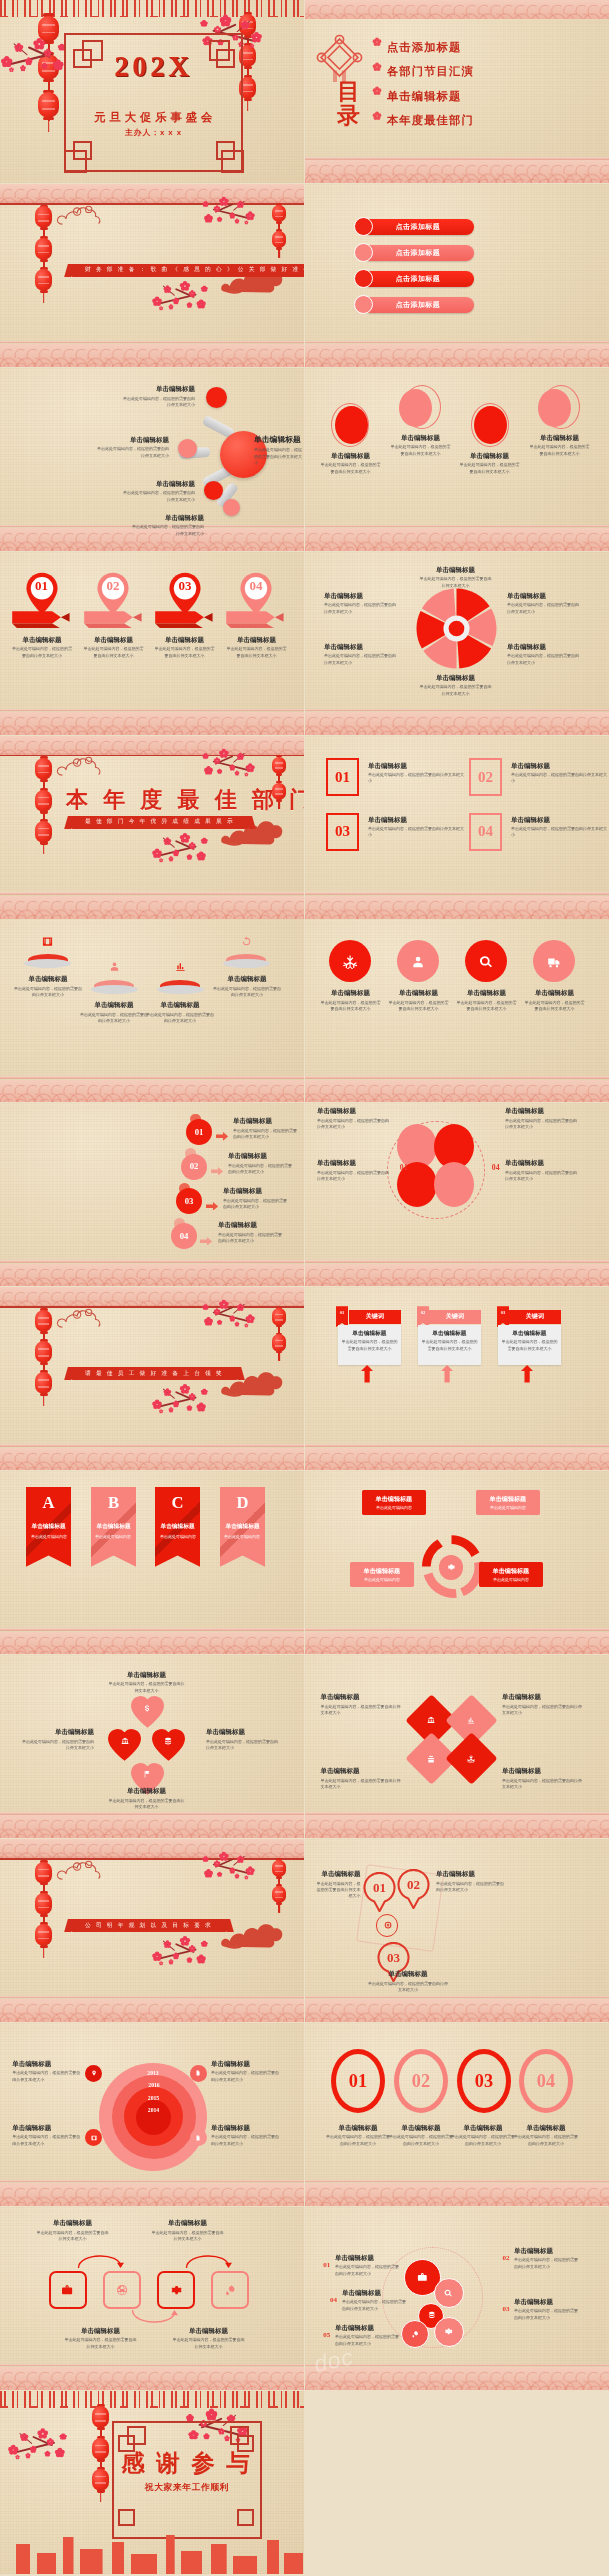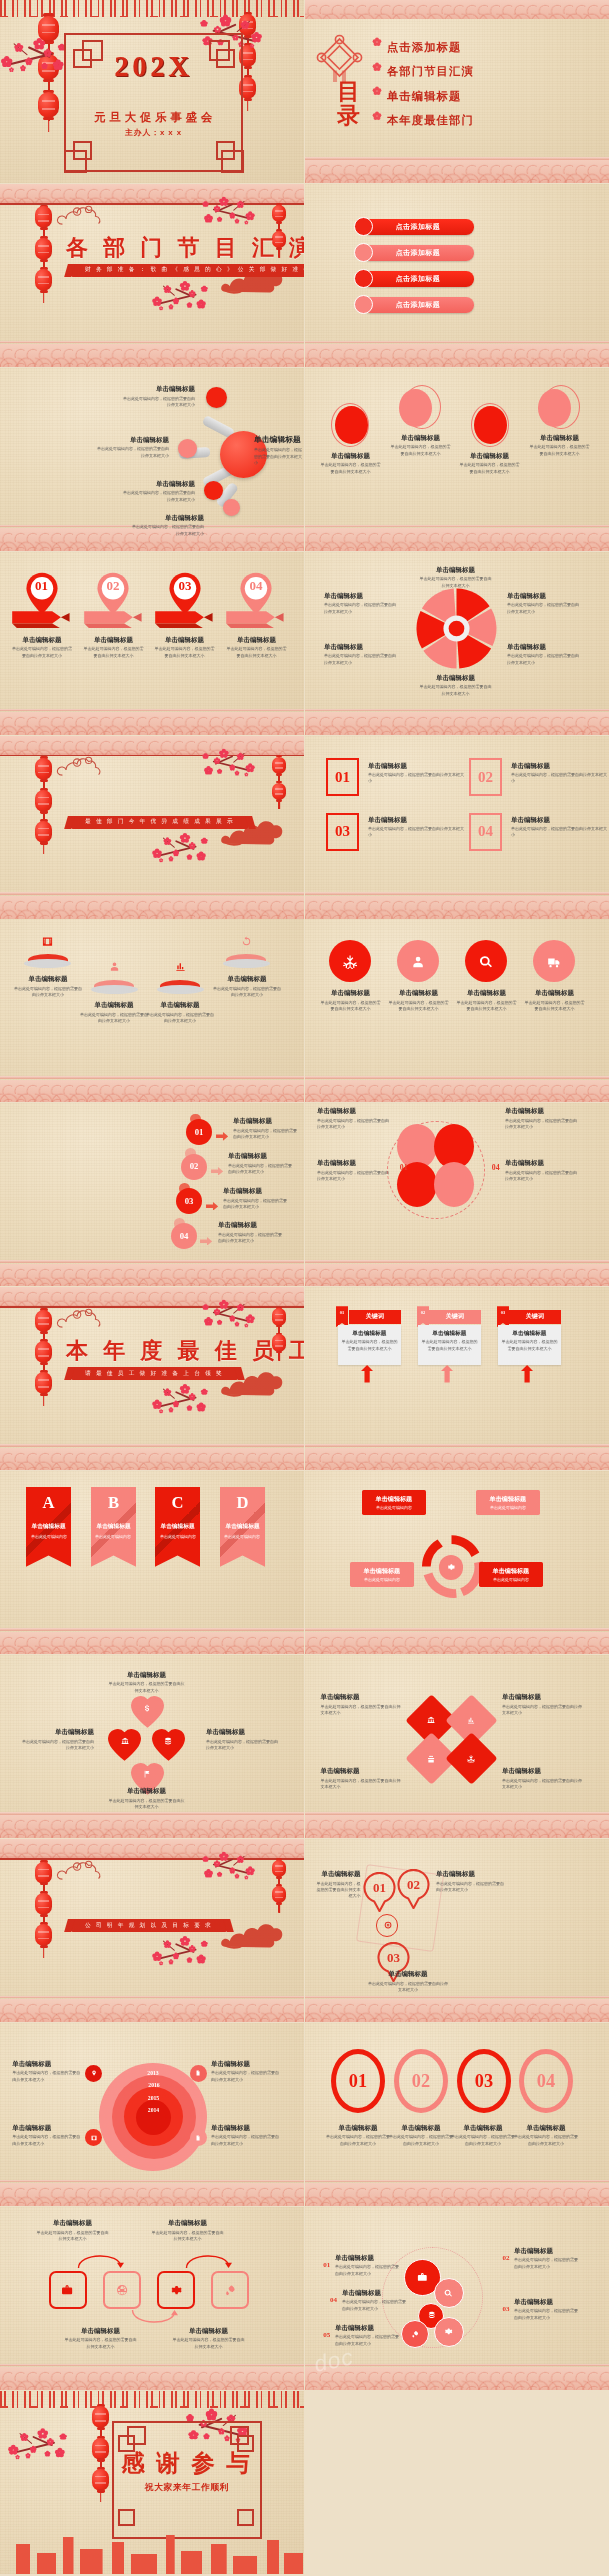--- a/index.html
+++ b/index.html
@@ -613,21 +613,20 @@
           <span style="background: rgb(239, 58, 85);"></span>
         </div>
         <div class="flower" style="left: 7px; top: 35px; width: 4.4px; height: 4.4px;">
           <span style="background: rgb(239, 58, 85);"></span>
           <span style="background: rgb(239, 58, 85);"></span>
           <span style="background: rgb(239, 58, 85);"></span>
           <span style="background: rgb(239, 58, 85);"></span>
           <span style="background: rgb(239, 58, 85);"></span>
         </div>
       </div>
-      <div class="sec-title" style="left: 66px; top: 49px;">各 部 门 节 目 汇 演</div>
       <div class="sec-sub" style="left: 71px; top: 80px;">财 务 部 准 备 ： 歌 曲 《 感 恩 的 心 》    公 关 部 做 好 准 备</div>
     </div>
     <div class="slide">
       <div class="band bottom"></div>
       <div class="pill" style="left: 57px; top: 35px; width: 112px; background: linear-gradient(rgb(255, 45, 27), rgb(228, 28, 11));">
         <div class="dot" style="background: rgb(240, 36, 21);"></div>
         <span>点击添加标题</span>
       </div>
       <div class="pill" style="left: 57px; top: 61px; width: 112px; background: linear-gradient(rgb(251, 127, 122), rgb(244, 99, 92));">
         <div class="dot" style="background: rgb(249, 132, 126);"></div>
@@ -986,20 +985,21 @@
           <span style="background: rgb(239, 58, 85);"></span>
         </div>
         <div class="flower" style="left: 7px; top: 35px; width: 4.4px; height: 4.4px;">
           <span style="background: rgb(239, 58, 85);"></span>
           <span style="background: rgb(239, 58, 85);"></span>
           <span style="background: rgb(239, 58, 85);"></span>
           <span style="background: rgb(239, 58, 85);"></span>
           <span style="background: rgb(239, 58, 85);"></span>
         </div>
       </div>
+      <div class="sec-title" style="left: 66px; top: 49px;">本 年 度 最 佳 部 门</div>
       <div class="sec-sub" style="left: 71px; top: 80px;">最 佳 部 门 今 年 优 异 成 绩 成 果 展 示</div>
     </div>
     <div class="slide">
       <div class="band bottom"></div>
       <div class="sq" style="left: 21px; top: 22.6px; width: 33px; height: 38px; border: 2.6px solid rgb(238, 29, 12);"></div>
       <div class="num-badge" style="position: absolute; left: 21px; top: 30px; width: 33px; height: 24.4px; font-size: 15px; color: rgb(238, 29, 12);">01</div>
       <div style="position: absolute; left: 63px; top: 26px; width: 98px; text-align: left;">
         <div class="h-title">单击编辑标题</div>
         <div class="b-text" style="margin-top: 1.7px;">单击此处可编辑内容，根据您的需要自由拉伸文本框大小</div>
       </div>
@@ -1370,21 +1370,20 @@
           <span style="background: rgb(239, 58, 85);"></span>
         </div>
         <div class="flower" style="left: 7px; top: 35px; width: 4.4px; height: 4.4px;">
           <span style="background: rgb(239, 58, 85);"></span>
           <span style="background: rgb(239, 58, 85);"></span>
           <span style="background: rgb(239, 58, 85);"></span>
           <span style="background: rgb(239, 58, 85);"></span>
           <span style="background: rgb(239, 58, 85);"></span>
         </div>
       </div>
-      <div class="sec-title" style="left: 66px; top: 49px;">本 年 度 最 佳 员 工</div>
       <div class="sec-sub" style="left: 71px; top: 80px;">请 最 佳 员 工 做 好 准 备 上 台 领 奖</div>
     </div>
     <div class="slide">
       <div class="band bottom"></div>
       <div style="position: absolute; left: 31px; top: 19px; width: 12.2px; height: 21px; background: rgb(238, 29, 12); clip-path: polygon(0px 0px, 100% 0px, 100% 100%, 50% 80%, 0px 100%);"></div>
       <div class="num-badge" style="position: absolute; left: 31px; top: 21px; width: 12.2px; height: 8.7px; font-size: 4.4px; color: rgb(255, 255, 255);">01</div>
       <div style="position: absolute; left: 44px; top: 22.6px; width: 52px; height: 14px; background: rgb(238, 29, 12); display: flex; align-items: center; justify-content: center; color: rgb(255, 255, 255); font-size: 6.1px; font-weight: bold;">
         <span>关键词</span>
       </div>
       <div style="position: absolute; left: 33px; top: 38px; width: 63px; height: 40px; background: rgb(239, 239, 239); box-shadow: rgba(0, 0, 0, 0.12) 0px 0.9px 1.7px; padding: 4.4px 3.5px; text-align: center;">

